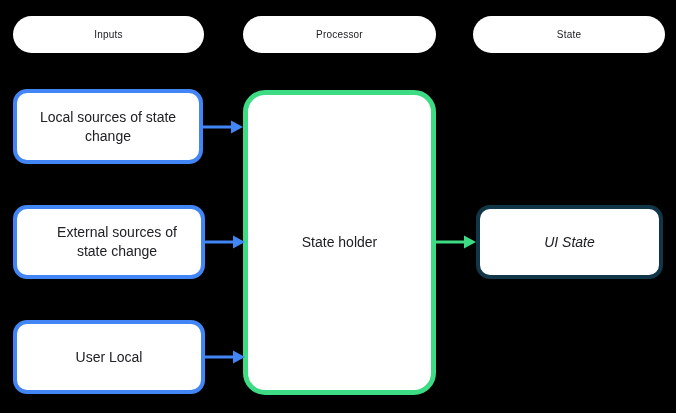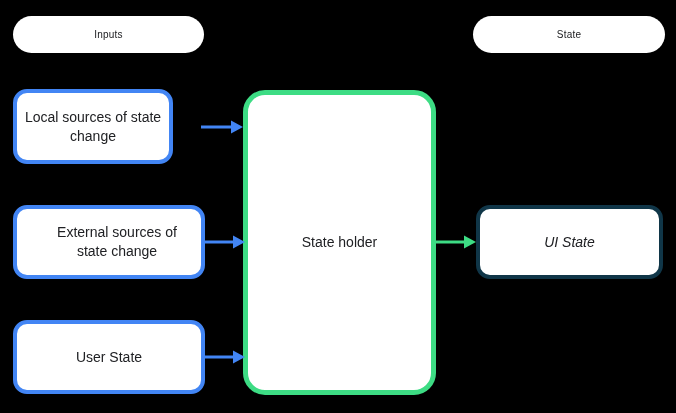--- a/index.html
+++ b/index.html
@@ -60,30 +60,31 @@
     height: 16px;
   }
 </style>
 </head>
 <body>
 
 <div class="canvas">
 
   <div class="pill" style="left:13px; top:16px; width:191px;">Inputs</div>
 
+  <div class="pill" style="left:243px; top:16px; width:193px;">Processor</div>
 
   <div class="pill" style="left:473px; top:16px; width:192px;">State</div>
 
-  <div class="node node-blue" style="left:13px; top:89px; width:160px; height:75px;">Local sources of state
+  <div class="node node-blue" style="left:13px; top:89px; width:190px; height:75px;">Local sources of state
 change</div>
 
   <div class="node node-blue" style="left:13px; top:205px; width:192px; height:74px;padding-left:16px;">External sources of
 state change</div>
 
-  <div class="node node-blue" style="left:13px; top:320px; width:192px; height:74px;">User State</div>
+  <div class="node node-blue" style="left:13px; top:320px; width:192px; height:74px;">User Local</div>
 
   <div class="node node-green" style="left:243px; top:90px; width:193px; height:305px;">State holder</div>
 
   <div class="node node-navy" style="left:476px; top:205px; width:187px; height:74px;">UI State</div>
 
   <svg class="arrow" style="left:201px; top:119px;" viewBox="0 0 42 16">
     <line x1="0" y1="8" x2="31" y2="8" stroke="#4285F4" stroke-width="3"></line>
     <polygon points="30,1.5 42,8 30,14.5" fill="#4285F4"></polygon>
   </svg>
 

